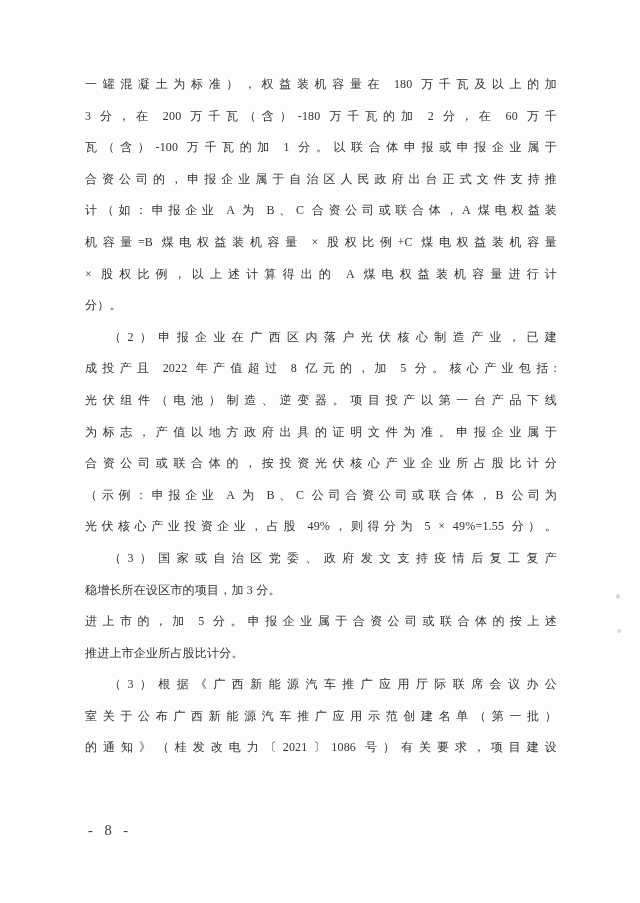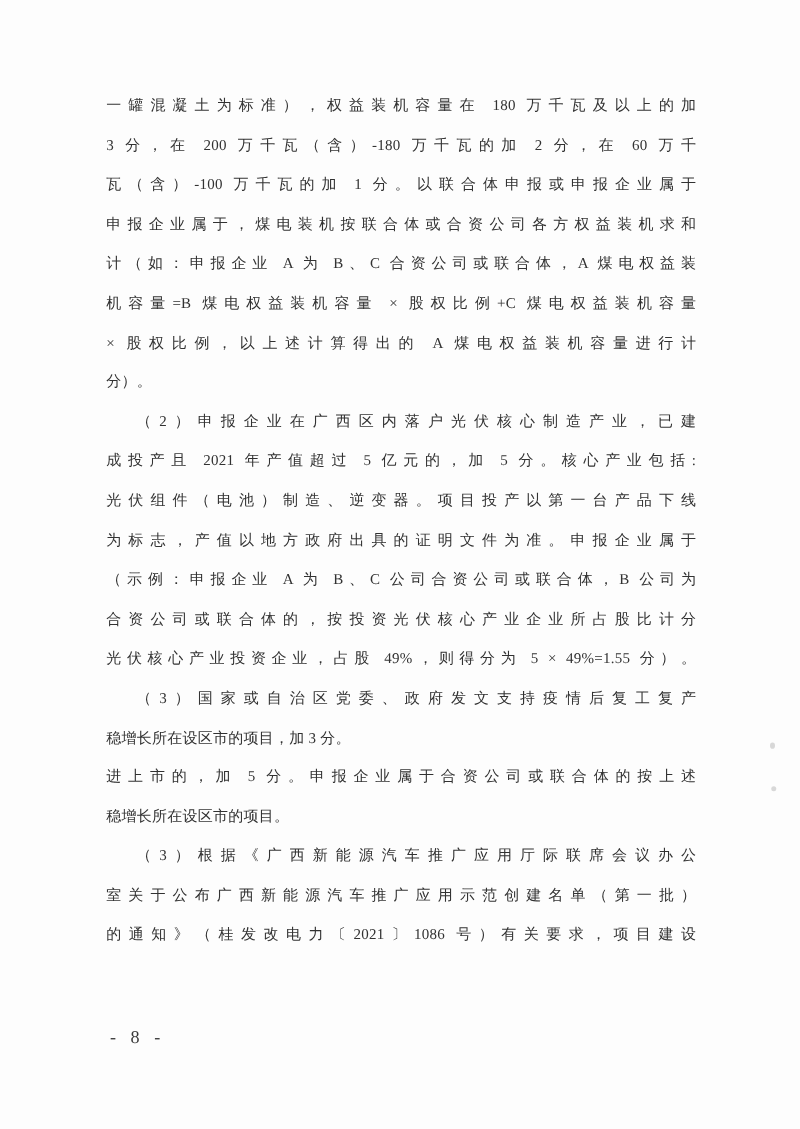--- a/index.html
+++ b/index.html
@@ -54,36 +54,36 @@
   .speck.s2 { left: 617px; top: 629px; width: 4px; height: 4px; }
 </style>
 </head>
 <body>
 
 <div class="page">
   <div class="text-block" id="text-block">
       <div class="line fill">一罐混凝土为标准），权益装机容量在 180 万千瓦及以上的加</div>
       <div class="line fill">3 分，在 200 万千瓦（含）-180 万千瓦的加 2 分，在 60 万千</div>
       <div class="line fill">瓦（含）-100 万千瓦的加 1 分。以联合体申报或申报企业属于</div>
-      <div class="line fill">申报企业属于，煤电装机按联合体或合资公司各方权益装机求和</div>
+      <div class="line fill">合资公司的，申报企业属于自治区人民政府出台正式文件支持推</div>
       <div class="line fill">计（如：申报企业 A 为 B、C 合资公司或联合体，A 煤电权益装</div>
       <div class="line fill">机容量=B 煤电权益装机容量 × 股权比例+C 煤电权益装机容量</div>
       <div class="line fill">× 股权比例，以上述计算得出的 A 煤电权益装机容量进行计</div>
       <div class="line">分）。</div>
       <div class="line fill indent">（2）申报企业在广西区内落户光伏核心制造产业，已建</div>
-      <div class="line fill">成投产且 2021 年产值超过 5 亿元的，加 5 分。核心产业包括:</div>
+      <div class="line fill">成投产且 2022 年产值超过 8 亿元的，加 5 分。核心产业包括:</div>
       <div class="line fill">光伏组件（电池）制造、逆变器。项目投产以第一台产品下线</div>
       <div class="line fill">为标志，产值以地方政府出具的证明文件为准。申报企业属于</div>
+      <div class="line fill">合资公司或联合体的，按投资光伏核心产业企业所占股比计分</div>
       <div class="line fill">（示例：申报企业 A 为 B、C 公司合资公司或联合体，B 公司为</div>
-      <div class="line fill">合资公司或联合体的，按投资光伏核心产业企业所占股比计分</div>
       <div class="line fill">光伏核心产业投资企业，占股 49%，则得分为 5 × 49%=1.55 分）。</div>
       <div class="line fill indent">（3）国家或自治区党委、政府发文支持疫情后复工复产</div>
       <div class="line">稳增长所在设区市的项目，加 3 分。</div>
       <div class="line fill">进上市的，加 5 分。申报企业属于合资公司或联合体的按上述</div>
-      <div class="line">稳增长所在设区市的项目。</div>
+      <div class="line">推进上市企业所占股比计分。</div>
       <div class="line fill indent">（3）根据《广西新能源汽车推广应用厅际联席会议办公</div>
       <div class="line fill">室关于公布广西新能源汽车推广应用示范创建名单（第一批）</div>
       <div class="line fill">的通知》（桂发改电力〔2021〕1086 号）有关要求，项目建设</div>
     </div>
   <div class="page-number">- 8 -</div>
   <div class="speck s1"></div>
   <div class="speck s2"></div>
 </div>
 
 </body></html>

